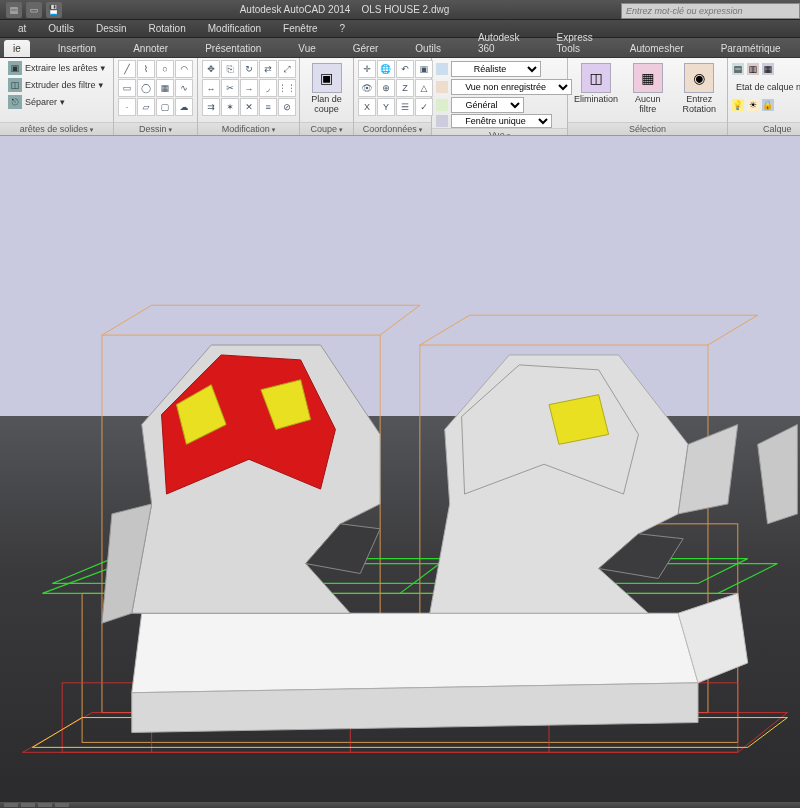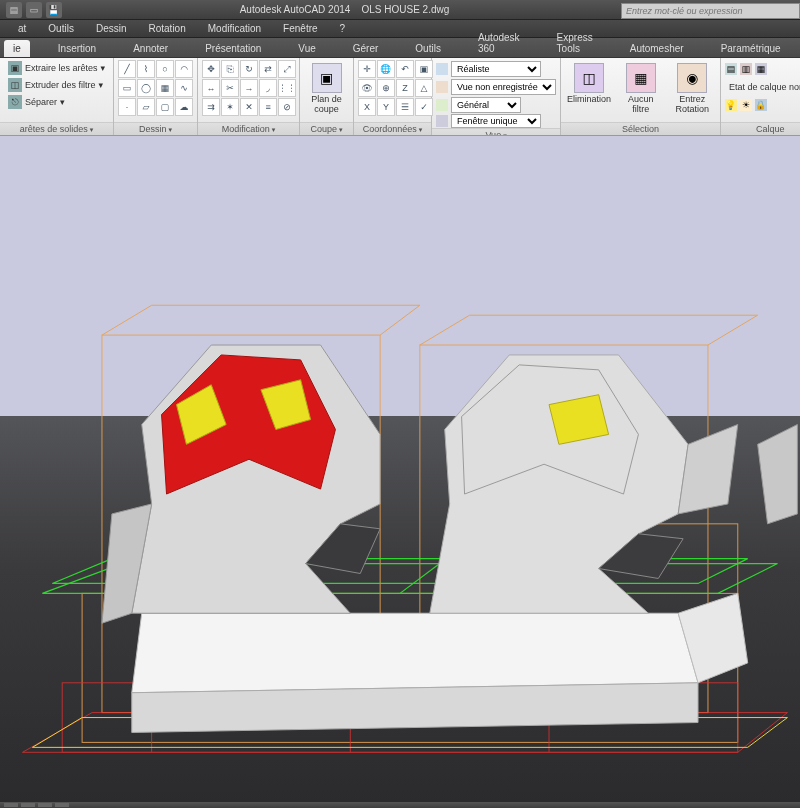--- a/index.html
+++ b/index.html
@@ -36,21 +36,21 @@
 
   .icon-grid { display:grid; grid-template-columns:repeat(4,18px); grid-auto-rows:18px; gap:1px; }
   .icon-grid.c5 { grid-template-columns:repeat(5,18px); }
   .gbtn { width:18px; height:18px; background:#fff; border:1px solid #ccc; display:flex; align-items:center; justify-content:center; cursor:pointer; font-size:9px; color:#456; }
 
   .big-btn { width:48px; display:flex; flex-direction:column; align-items:center; gap:2px; padding:2px; cursor:pointer; border:1px solid transparent; }
   .big-ico { width:30px; height:30px; background:#dde; border:1px solid #aab; display:flex; align-items:center; justify-content:center; font-size:14px; }
   .big-lbl { font-size:9px; color:#333; text-align:center; line-height:1.1; }
 
   .dd-row { display:flex; align-items:center; gap:3px; height:18px; }
-  .dd-sel { height:16px; font-size:9px; border:1px solid #aaa; background:#fff; padding:0 1px; min-width:90px; }
+  .dd-sel { height:16px; font-size:9px; border:1px solid #aaa; background:#fff; padding:0 9px; min-width:90px;text-align:center; }
 
   
   .viewport { position:relative; width:800px; height:666px; background:#3a3a3a; overflow:hidden; }
   .sky { position:absolute; top:0; left:0; right:0; height:280px; background:#c9cae0; }
   .ground { position:absolute; top:280px; left:0; right:0; bottom:0; background:linear-gradient(#545559 0%, #3a3a3c 40%, #2b2b2d 100%); }
 
   .model { position:absolute; top:60px; left:0; right:0; bottom:0; }
   .model svg { width:100%; height:100%; }
 
   

